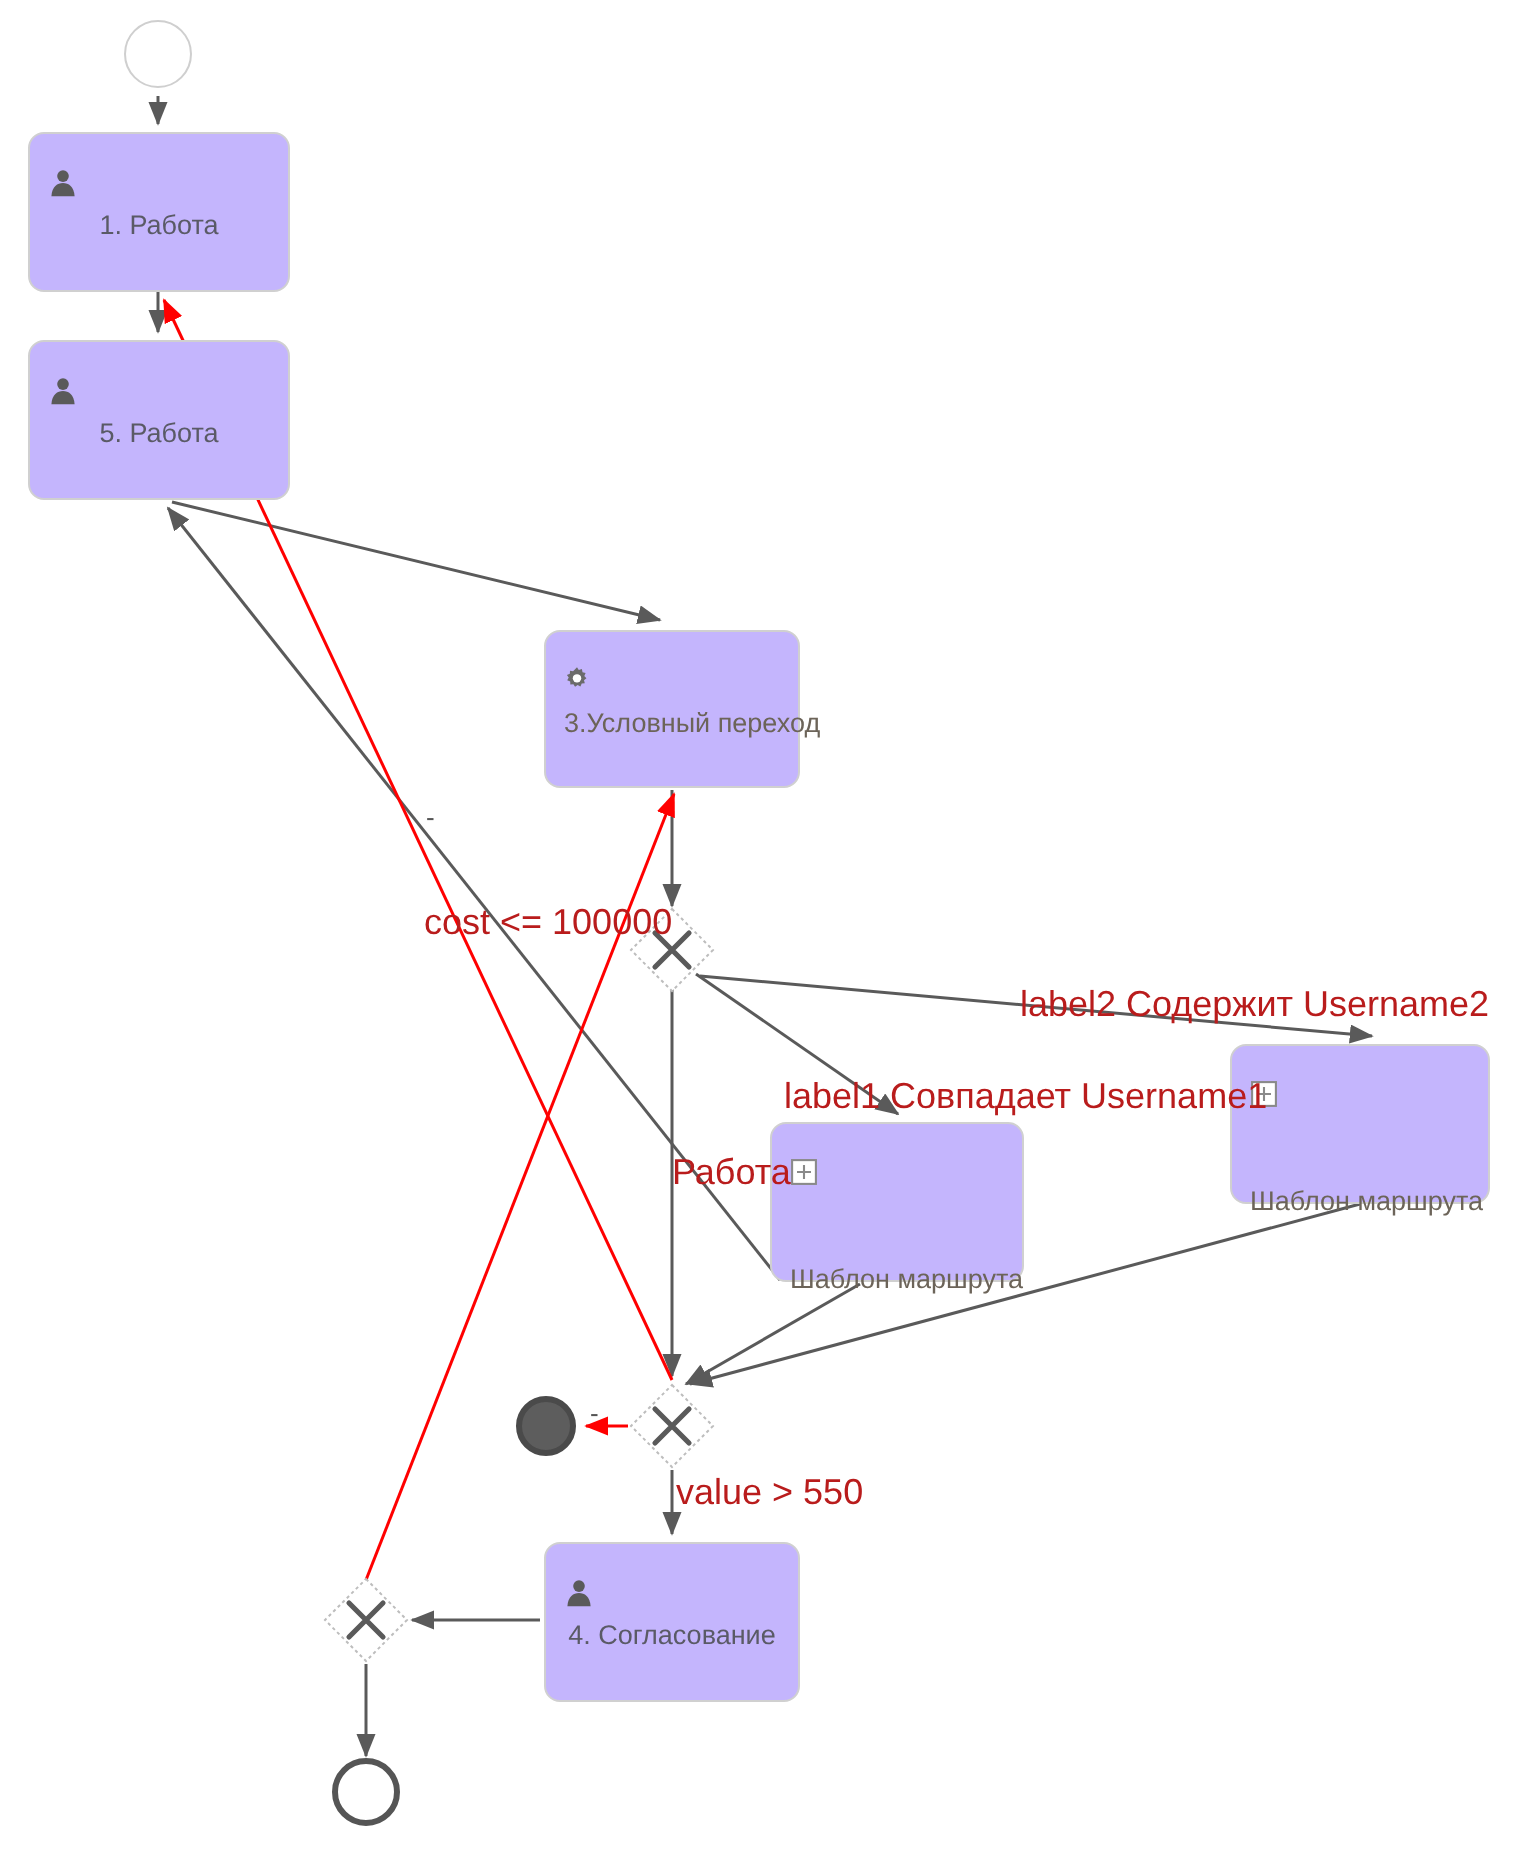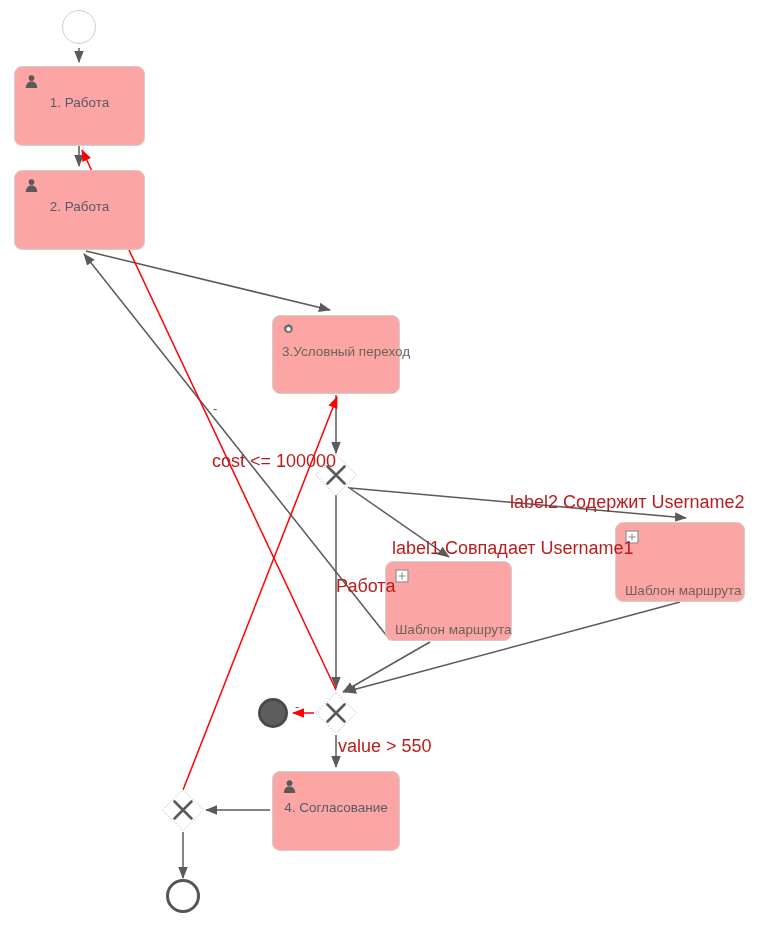--- a/index.html
+++ b/index.html
@@ -5,22 +5,22 @@
   html,body{margin:0;padding:0;background:#ffffff;}
   body{font-family:"Liberation Sans",sans-serif;}
   #canvas{position:relative;width:762px;height:925px;background:#ffffff;overflow:hidden;}
   #edges{position:absolute;left:0;top:0;width:762px;height:925px;}
 
   .node{position:absolute;box-sizing:border-box;}
 
   .task{
     border:1px solid #d0d0d0;
     border-radius:8px;
-    background:#fca5a5;
-    padding:7px 9px 0 9px;
+    background:#c4b5fd;
+    padding:17px 9px 0 9px;
   }
   .task .ico{display:block;height:18px;line-height:18px;}
   .task .ttl{
     display:block;
     color:#5a5a66;
     font-size:13.5px;
     line-height:17px;
     margin-top:2px;
     text-align:center;
     white-space:nowrap;
@@ -97,21 +97,21 @@
     <span class="ttl">1. Работа</span>
   </div>
 
   <div class="node task user" style="left:14px;top:170px;width:131px;height:80px;">
     <span class="ico">
       <svg class="glyph" width="15" height="15" viewBox="0 0 16 16">
         <circle cx="8" cy="4.3" r="3.1" fill="#5a5a5a"></circle>
         <path d="M1.8 15 C2.2 9.8 5 8 8 8 C11 8 13.8 9.8 14.2 15 Z" fill="#5a5a5a"></path>
       </svg>
     </span>
-    <span class="ttl">2. Работа</span>
+    <span class="ttl">5. Работа</span>
   </div>
 
   <div class="node task cond" style="left:272px;top:315px;width:128px;height:79px;">
     <span class="ico">
       <svg class="glyph" width="13" height="13" viewBox="0 0 16 16">
         <path fill="#6b6b6b" d="M8 0.8l1.1 1.6 1.9-.5.4 1.9 1.9.5-.8 1.8 1.3 1.4-1.5 1.2.5 1.9-1.9.2-.8 1.8-1.7-.9-1.6 1.1-1-1.6-1.9.2-.1-1.9-1.8-.7.9-1.7-1.1-1.6 1.8-.7.1-1.9 1.9.3z"></path>
         <circle cx="8" cy="7.6" r="2.6" fill="#ffffff"></circle>
       </svg>
     </span>
     <span class="ttl">3.Условный переход</span>

